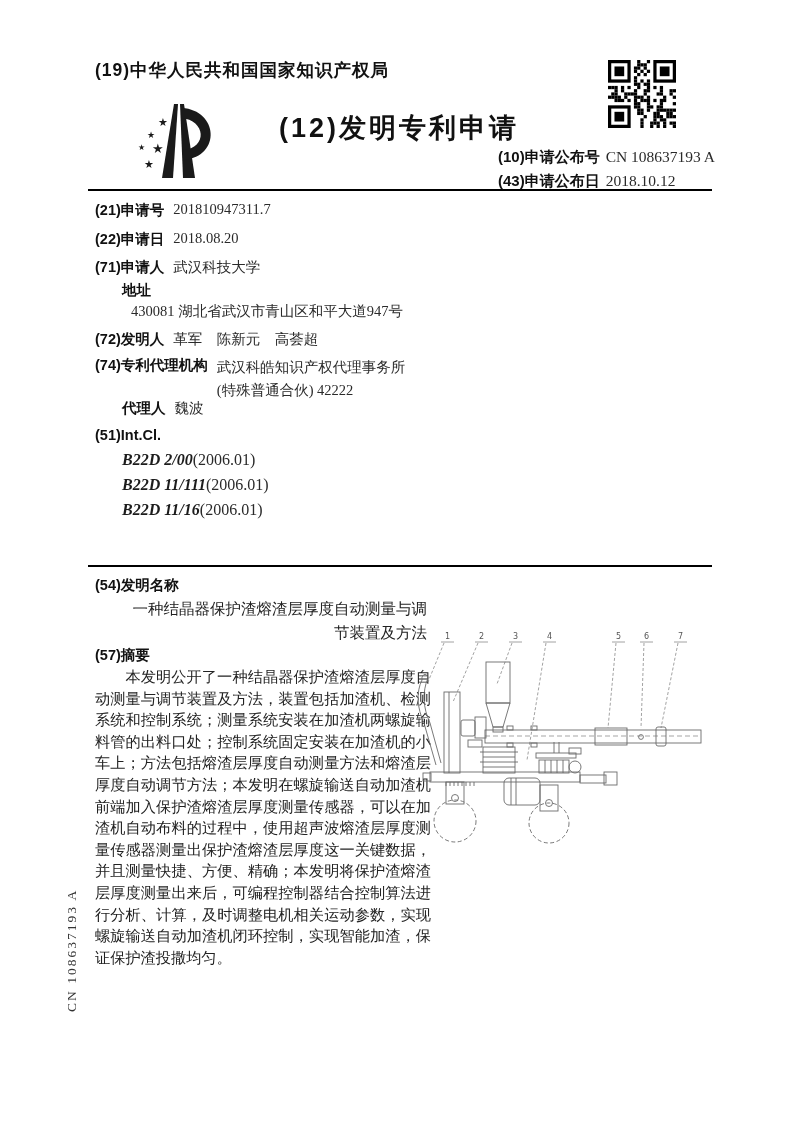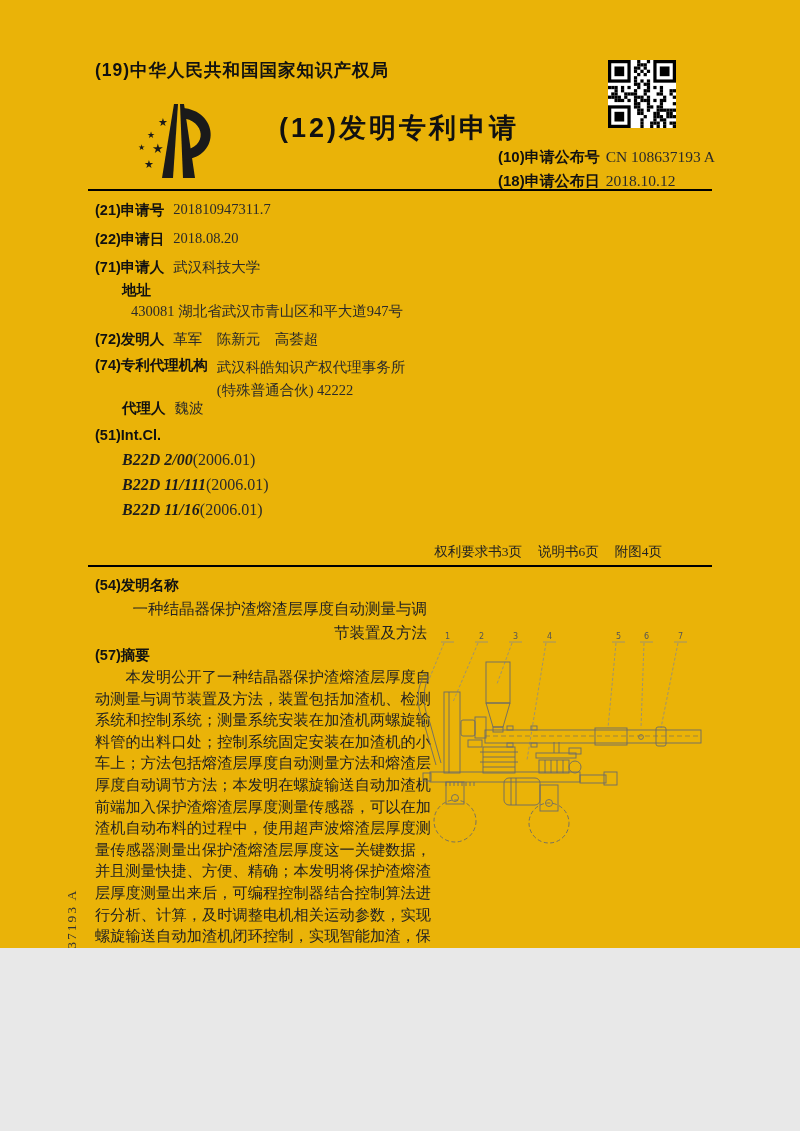--- a/index.html
+++ b/index.html
@@ -1,18 +1,18 @@
 <!DOCTYPE html>
 <html><head>
 <meta charset="utf-8">
 <style>
   html,body{margin:0;padding:0;background:#e8e8e8;}
   .page{
-    position:relative;width:800px;height:948px;margin:0 auto;
-    background:#eab308;overflow:hidden;
+    position:relative;width:800px;height:1131px;margin:0 auto;
+    background:#ffffff;overflow:hidden;
     font-family:"Liberation Serif","DejaVu Serif",serif;color:#1c1c1c;
   }
   .abs{position:absolute;}
   .lbl{font-family:"Liberation Sans","DejaVu Sans",sans-serif;font-weight:bold;color:#111;}
   .val{font-family:"Liberation Serif","DejaVu Serif",serif;color:#2a2a2a;}
   .office{font-size:17.5px;letter-spacing:1px;}
   .doc-type{font-size:27px;letter-spacing:3px;}
   .pub-row{font-size:15px;white-space:nowrap;}
   .pub-row .val{font-size:15.5px;margin-left:6px;}
   .rule{background:#000;}
@@ -181,21 +181,21 @@
     <text x="30" y="55" font-size="13" fill="#1a1a1a">★</text>
     <text x="22" y="70" font-size="11" fill="#1a1a1a">★</text>
   </svg>
 
   <div class="abs lbl doc-type" style="left:279px;top:110px;">(12)发明专利申请</div>
 
   <div class="abs pub-row" style="left:498px;top:148px;">
     <span class="lbl">(10)申请公布号</span><span class="val">CN 108637193 A</span>
   </div>
   <div class="abs pub-row" style="left:498px;top:172px;">
-    <span class="lbl">(18)申请公布日</span><span class="val">2018.10.12</span>
+    <span class="lbl">(43)申请公布日</span><span class="val">2018.10.12</span>
   </div>
 
   <div class="abs rule" style="left:88px;top:189px;width:624px;height:2px;"></div>
 
   <div class="abs biblio-row" style="left:95px;top:201px;justify-content:flex-end;">
     <span class="lbl">(21)申请号</span>
     <span class="val">201810947311.7</span>
   </div>
 
   <div class="abs biblio-row" style="left:95px;top:230px;">
@@ -233,23 +233,20 @@
   <div class="abs intcl-item" style="left:122px;top:451px;">
     <span>B22D 2/00</span><span class="year">(2006.01)</span>
   </div>
   <div class="abs intcl-item" style="left:122px;top:476px;">
     <span>B22D 11/111</span><span class="year">(2006.01)</span>
   </div>
   <div class="abs intcl-item" style="left:122px;top:501px;">
     <span>B22D 11/16</span><span class="year">(2006.01)</span>
   </div>
 
-  <div class="abs pages-line" style="left:400px;top:543px;width:262px;">
-    <span>权利要求书3页</span><span>说明书6页</span><span>附图4页</span>
-  </div>
 
   <div class="abs rule" style="left:88px;top:565px;width:624px;height:2px;"></div>
 
   <div class="abs lbl sec-label" style="left:95px;top:576px;">(54)发明名称</div>
   <div class="abs title-text" style="left:95px;top:597px;width:332px;text-align:right;">一种结晶器保护渣熔渣层厚度自动测量与调节装置及方法</div>
 
   <div class="abs lbl sec-label" style="left:95px;top:646px;">(57)摘要</div>
   <div class="abs abstract-text" style="left:95px;top:666px;width:336px;">本发明公开了一种结晶器保护渣熔渣层厚度自动测量与调节装置及方法，装置包括加渣机、检测系统和控制系统；测量系统安装在加渣机两螺旋输料管的出料口处；控制系统固定安装在加渣机的小车上；方法包括熔渣层厚度自动测量方法和熔渣层厚度自动调节方法；本发明在螺旋输送自动加渣机前端加入保护渣熔渣层厚度测量传感器，可以在加渣机自动布料的过程中，使用超声波熔渣层厚度测量传感器测量出保护渣熔渣层厚度这一关键数据，并且测量快捷、方便、精确；本发明将保护渣熔渣层厚度测量出来后，可编程控制器结合控制算法进行分析、计算，及时调整电机相关运动参数，实现螺旋输送自动加渣机闭环控制，实现智能加渣，保证保护渣投撒均匀。</div>
 
   <svg class="abs" style="left:408px;top:620px;" width="312" height="248" viewBox="0 0 312 248" fill="none" stroke="#6a6a6a" stroke-width="0.9">

